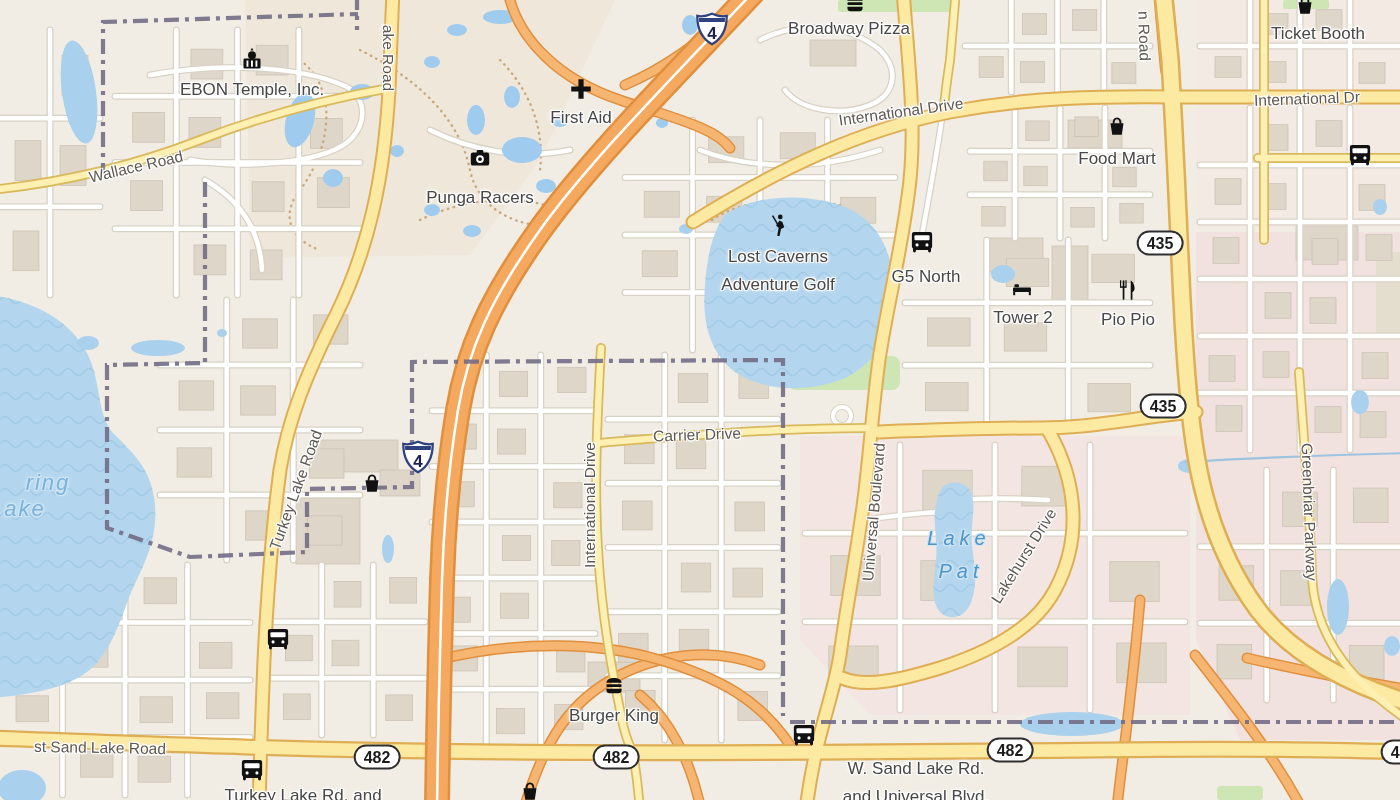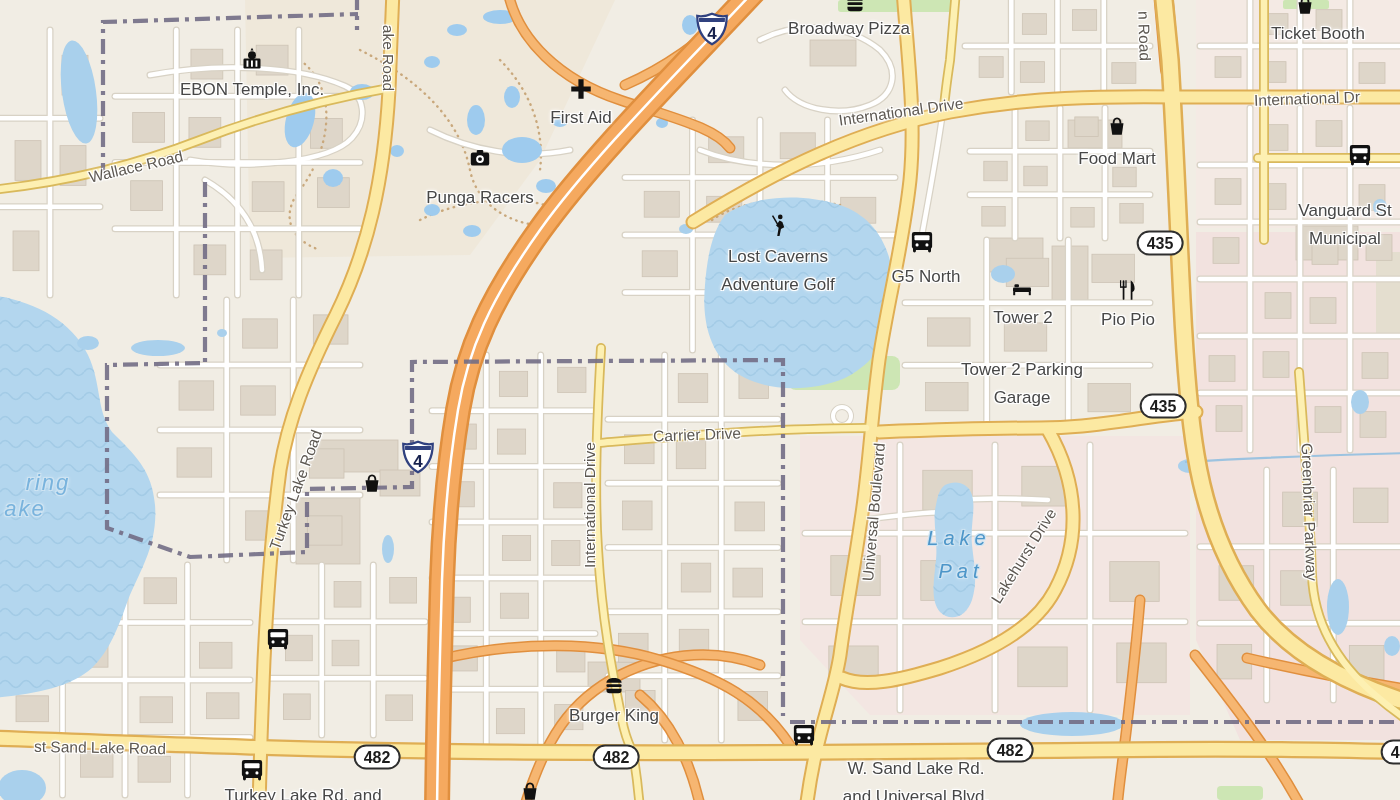--- a/index.html
+++ b/index.html
@@ -514,40 +514,32 @@
       </div>
       <div class="lbl" style="left: 849px; top: 29px; transform: translate(-50%, -50%);">
         <div>Broadway Pizza</div>
       </div>
       <div class="lbl" style="left: 1318px; top: 34px; transform: translate(-50%, -50%);">
         <div>Ticket Booth</div>
       </div>
       <div class="lbl" style="left: 1117px; top: 159px; transform: translate(-50%, -50%);">
         <div>Food Mart</div>
       </div>
-      <div class="lbl" style="left: 1345px; top: 225px; transform: translate(-50%, -50%);">
-        <div>Vanguard St</div>
-        <div>Municipal</div>
-      </div>
       <div class="lbl" style="left: 778px; top: 271px; transform: translate(-50%, -50%);">
         <div>Lost Caverns</div>
         <div>Adventure Golf</div>
       </div>
       <div class="lbl" style="left: 926px; top: 277px; transform: translate(-50%, -50%);">
         <div>G5 North</div>
       </div>
       <div class="lbl" style="left: 1023px; top: 318px; transform: translate(-50%, -50%);">
         <div>Tower 2</div>
       </div>
       <div class="lbl" style="left: 1128px; top: 320px; transform: translate(-50%, -50%);">
         <div>Pio Pio</div>
-      </div>
-      <div class="lbl" style="left: 1022px; top: 384px; transform: translate(-50%, -50%);">
-        <div>Tower 2 Parking</div>
-        <div>Garage</div>
       </div>
       <div class="lbl" style="left: 614px; top: 716px; transform: translate(-50%, -50%);">
         <div>Burger King</div>
       </div>
       <div class="lbl" style="left: 916px; top: 783px; transform: translate(-50%, -50%);">
         <div>W. Sand Lake Rd.</div>
         <div>and Universal Blvd.</div>
       </div>
       <div class="lbl" style="left: 303px; top: 796px; transform: translate(-50%, -50%);">
         <div>Turkey Lake Rd. and</div>

